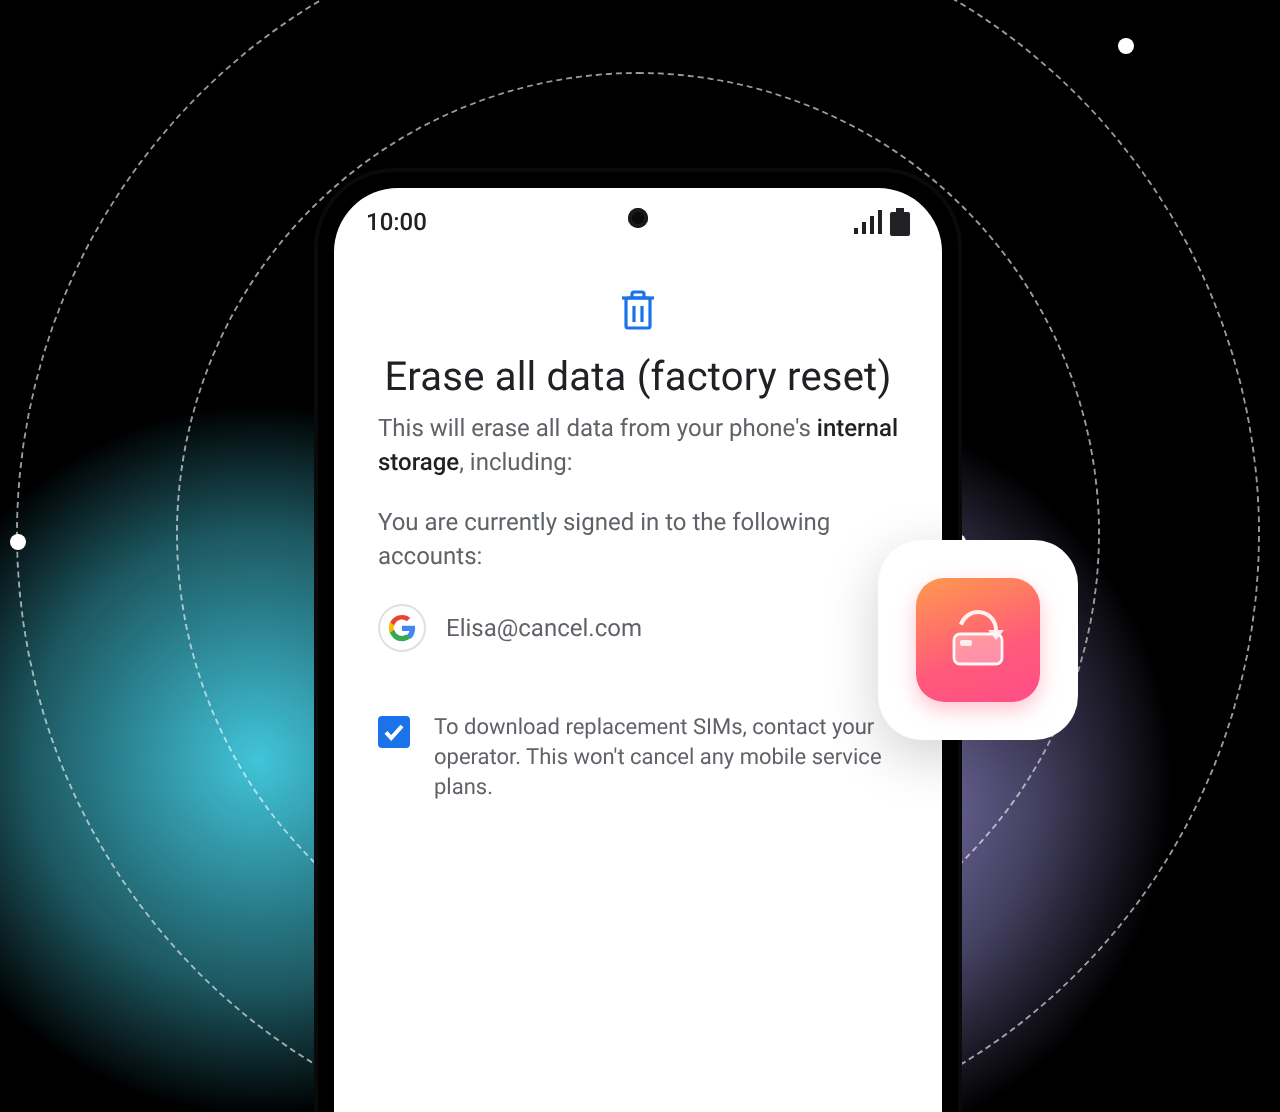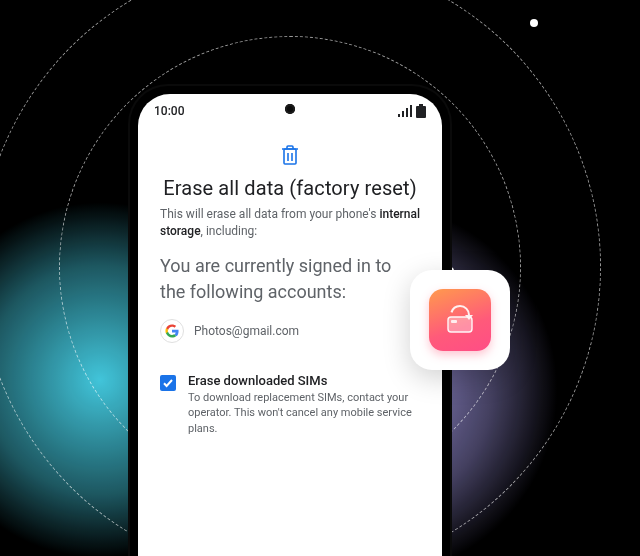--- a/index.html
+++ b/index.html
@@ -4,21 +4,21 @@
 <style>
   :root{
     --bg:#000000;
     --phone-w:320px;
     --txt:#202124;
     --muted:#5f6368;
     --blue:#1a73e8;
     --soft:#f1f3f4;
   }
   html,body{margin:0;padding:0;width:640px;height:556px;background:var(--bg);overflow:hidden;font-family:Roboto,"Helvetica Neue",Arial,sans-serif;}
-  .stage{position:relative;width:580px;height:556px;}
+  .stage{position:relative;width:580px;height:556px;margin-left:29px;}
 
   
   .orbit{
     position:absolute;
     border:1.5px dashed rgba(255,255,255,.6);
     border-radius:50%;
     left:50%;top:48%;
     transform:translate(-50%,-50%);
     pointer-events:none;
   }
@@ -71,21 +71,21 @@
   .head-icon svg{color:var(--blue);}
 
   h1{margin:0 0 6px 0;font-size:20px;font-weight:400;color:var(--txt);letter-spacing:.1px;text-align:center;}
   .lead{font-size:12px;color:var(--muted);line-height:1.45;margin:0 0 12px 0;}
   .lead b{color:var(--txt);font-weight:500;}
 
   ul.items{list-style:none;padding:0 0 0 6px;margin:0 0 20px 0;}
   ul.items li{font-size:12px;color:var(--muted);line-height:1.55;}
   ul.items li::before{content:"• ";color:var(--muted);}
 
-  .signedin{font-size:18px;color:var(--muted);line-height:1.45;margin:0 0 14px 0;}
+  .signedin{font-size:12px;color:var(--muted);line-height:1.45;margin:0 0 14px 0;}
 
   .account{display:flex;align-items:center;gap:10px;margin:0 0 30px 0;}
   .g-logo{width:22px;height:22px;border:1px solid #e0e0e0;border-radius:50%;display:flex;align-items:center;justify-content:center;background:#fff;}
   .g-logo svg{width:14px;height:14px;}
   .account-email{font-size:12px;color:var(--muted);}
 
   .sim{display:flex;gap:12px;align-items:flex-start;}
   .checkbox{
     width:16px;height:16px;background:var(--blue);border-radius:2px;flex:none;margin-top:2px;
     display:flex;align-items:center;justify-content:center;
@@ -166,31 +166,30 @@
 
         <div class="account">
           <span class="g-logo">
             <svg viewBox="0 0 48 48">
               <path fill="#EA4335" d="M24 9.5c3.9 0 6.6 1.7 8.1 3.1l5.9-5.9C34.6 3.4 29.9 1.5 24 1.5 14.8 1.5 6.9 7 3.5 15l7 5.4C12.2 14 17.6 9.5 24 9.5z"></path>
               <path fill="#4285F4" d="M46.5 24.5c0-1.6-.1-3.1-.4-4.5H24v9h12.7c-.6 3-2.4 5.6-5 7.3l7.7 6C43.9 38 46.5 31.9 46.5 24.5z"></path>
               <path fill="#FBBC05" d="M10.5 28.6A14.6 14.6 0 0 1 9.7 24c0-1.6.3-3.1.8-4.6l-7-5.4A23.9 23.9 0 0 0 1.5 24c0 3.9.9 7.5 2.6 10.7z"></path>
               <path fill="#34A853" d="M24 46.5c6 0 11-2 14.7-5.3l-7.7-6c-2 1.4-4.7 2.3-7 2.3-6.4 0-11.8-4.5-13.5-10.9l-7 5.4C6.9 41 14.8 46.5 24 46.5z"></path>
             </svg>
           </span>
-          <span class="account-email">Photos@gmail.com</span>
+          <span class="account-email">Elisa@cancel.com</span>
         </div>
 
         <div class="sim">
           <span class="checkbox">
             <svg width="12" height="12" viewBox="0 0 12 12">
                 <path fill="none" stroke="currentColor" stroke-width="2" d="M2 6.2 4.6 9 10 3"></path>
               </svg>
           </span>
           <div class="sim-text">
-            <p class="t">Erase downloaded SIMs</p>
             <p class="d">To download replacement SIMs, contact your operator. This won't cancel any mobile service plans.</p>
           </div>
         </div>
 
       </div>
     </div>
   </div>
 
   <div class="badge">
     <div class="badge-inner">

